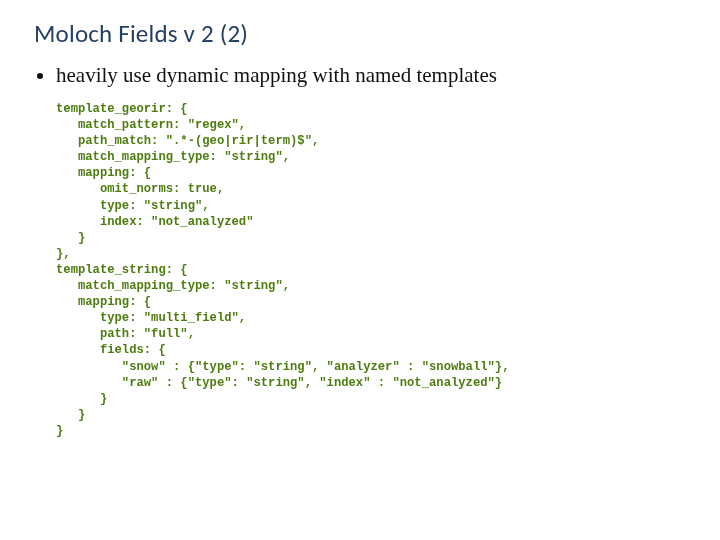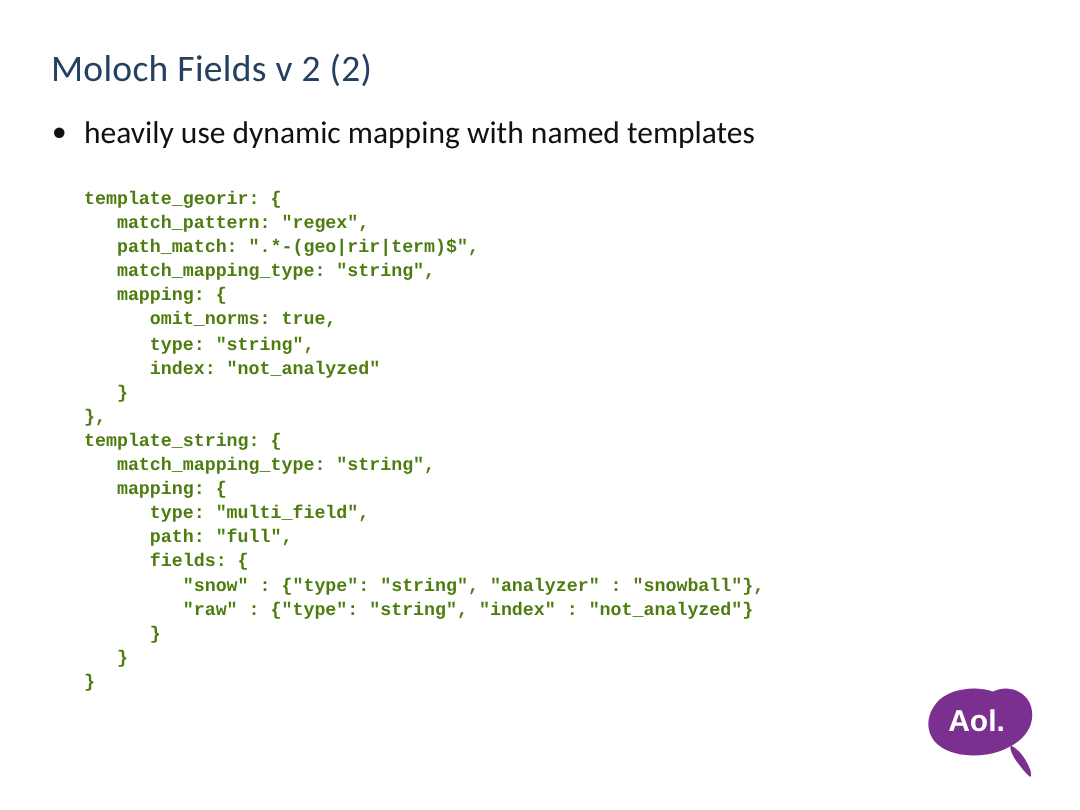--- a/index.html
+++ b/index.html
@@ -16,29 +16,30 @@
     width: 720px;
     height: 540px;
     position: relative;
     box-sizing: border-box;
     padding: 18px 34px 0 34px;
   }
   .title {
     font-size: 25px;
     color: #254061;
     font-weight: 400;
-    margin: 12px 0 14px 0;
+    margin: 0 0 14px 0;
     letter-spacing: 0.2px;
   }
   .bullets {
-    margin: 0 0 24px 0;
+    margin: 0 0 13px 0;
     padding-left: 22px;
     list-style: disc;
     font-size: 21px;
     color: #111;
+    font-family: Liberation Serif, serif;
   }
   .bullets li::marker {
     color: #111;
   }
   pre.code {
     font-family: "Courier New", Courier, monospace;
     font-size: 12.2px;
     line-height: 1.32;
     font-weight: bold;
     white-space: pre;
@@ -76,29 +77,13 @@
    mapping: {
       type: "multi_field",
       path: "full",
       fields: {
          "snow" : {"type": "string", "analyzer" : "snowball"},
          "raw" : {"type": "string", "index" : "not_analyzed"}
       }
    }
 }</pre>
 
-  <div class="logo">
-    <svg width="80" height="68" viewBox="0 0 80 68">
-      <path d="M 48 8
-               C 60 2, 76 10, 74 26
-               C 73 36, 64 44, 52 48
-               C 40 52, 22 52, 12 44
-               C 4 38, 2 26, 10 16
-               C 18 6, 36 4, 48 8 Z" fill="#7b2f8f"></path>
-      <path d="M 60 44
-               C 64 46, 68 50, 71 56
-               C 73 60, 74 63, 73 65
-               C 71 64, 66 58, 62 52
-               C 60 48, 59 46, 60 44 Z" fill="#7b2f8f"></path>
-      <text x="37" y="34" text-anchor="middle" font-family="Arial, Helvetica, sans-serif" font-size="20" font-weight="bold" fill="#ffffff">Aol.</text>
-    </svg>
-  </div>
 </div>
 
 </body></html>

